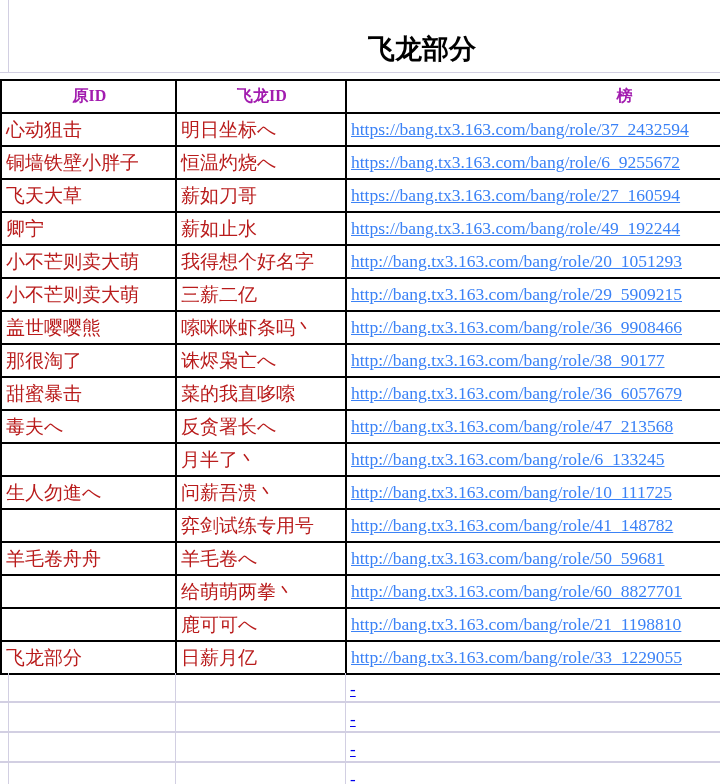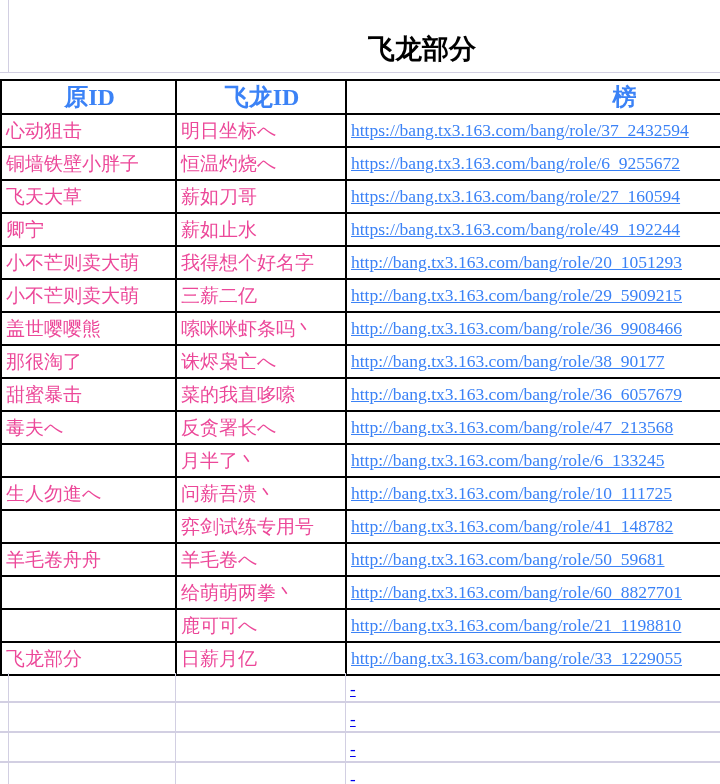--- a/index.html
+++ b/index.html
@@ -26,23 +26,23 @@
   }
   table.main th,table.main td{
     border:2px solid #000;height:33px;box-sizing:border-box;
     padding:0 2px 0 4px;overflow:visible;white-space:nowrap;
   }
   col.c1{width:175px;}
   col.c2{width:170px;}
   col.c3{width:555px;}
   table.main th{
     font-family:"Liberation Serif",serif;
-    font-size:24px;font-weight:700;text-align:center;color:#3b82f6;
+    font-size:16px;font-weight:700;text-align:center;color:#a21caf;
   }
-  td.cjk{font-size:19px;color:#ec4899;margin-left:35px;}
+  td.cjk{font-size:19px;color:#b91c1c;margin-left:35px;}
   td.linkcell{padding-left:5px;}
   a.rolelink{
     font-family:"Liberation Serif",serif;font-size:17.5px;
     color:#3b82f6;text-decoration:underline;cursor:pointer;white-space:nowrap;
   }
 
   
   .empty-area{position:absolute;top:673px;left:0;width:720px;height:111px;}
   .empty-row{position:relative;height:30px;border-bottom:2px solid #d2cfe2;box-sizing:border-box;}
   .empty-row a.dashlink{

